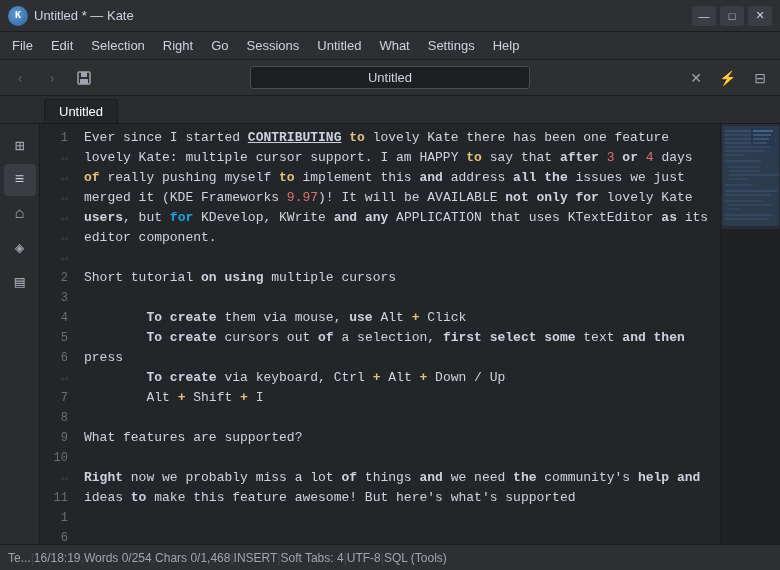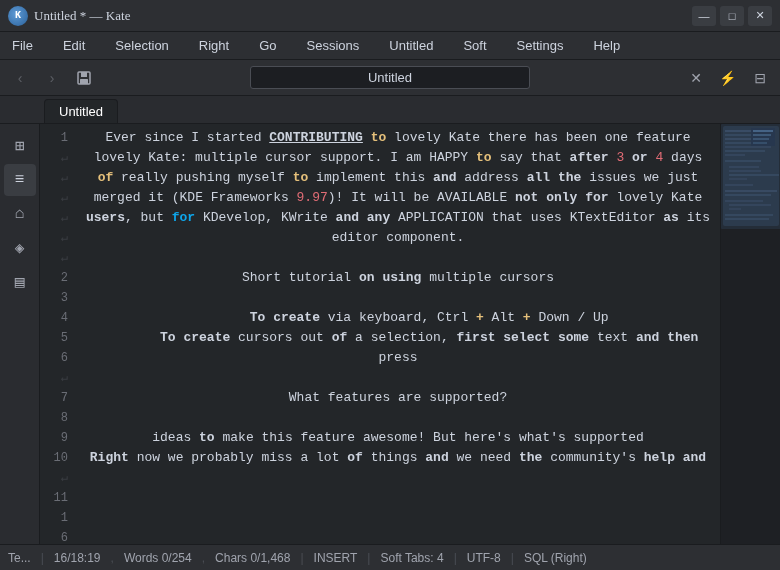--- a/index.html
+++ b/index.html
@@ -38,21 +38,21 @@
       border-radius: 50%;
       display: flex;
       align-items: center;
       justify-content: center;
       font-size: 10px;
       color: white;
       font-weight: bold;
     }
     #title-text {
       color: #cdd3de;
-      font-family: Liberation Serif, serif;
+      font-family: Liberation Sans, sans-serif;
       font-size: 13px;
     }
     #titlebar-controls {
       display: flex;
       gap: 4px;
     }
     .title-btn {
       width: 24px;
       height: 20px;
       background: #3a3d42;
@@ -66,21 +66,21 @@
       border-radius: 3px;
     }
 
     
     #menubar {
       height: 28px;
       background: #2d2f33;
       display: flex;
       align-items: center;
       padding: 0 4px;
-      gap: 14px;
+      gap: 2px;
       border-bottom: 1px solid #1a1c1f;
       flex-shrink: 0;
     }
     .menu-item {
       padding: 3px 8px;
       color: #cdd3de;
       font-family: sans-serif;
       font-size: 13px;
       cursor: pointer;
       border-radius: 3px;
@@ -224,21 +224,20 @@
     }
 
     #editor-text {
       flex: 1;
       background: #232629;
       padding: 4px 8px;
       overflow: hidden;
       line-height: 20px;
       font-size: 13px;
       color: #cdd3de;
-      text-align: center;
     }
 
     
     #minimap {
       width: 60px;
       background: #1e2024;
       flex-shrink: 0;
       border-left: 1px solid #1a1c1f;
       overflow: hidden;
       position: relative;
@@ -249,21 +248,20 @@
       opacity: 0.7;
     }
 
     
     #statusbar {
       height: 26px;
       background: #2d2f33;
       display: flex;
       align-items: center;
       padding: 0 8px;
-      gap: 10px;
       border-top: 1px solid #1a1c1f;
       flex-shrink: 0;
       font-family: sans-serif;
       font-size: 12px;
       color: #a0a4ae;
     }
     .status-item {
       white-space: nowrap;
     }
     .status-sep {
@@ -300,21 +298,21 @@
 </div>
 
 <div id="menubar">
   <span class="menu-item">File</span>
   <span class="menu-item">Edit</span>
   <span class="menu-item">Selection</span>
   <span class="menu-item">Right</span>
   <span class="menu-item">Go</span>
   <span class="menu-item">Sessions</span>
   <span class="menu-item">Untitled</span>
-  <span class="menu-item">Soft</span>
+  <span class="menu-item">What</span>
   <span class="menu-item">Settings</span>
   <span class="menu-item">Help</span>
 </div>
 
 <div id="toolbar">
   <button class="toolbar-btn disabled" title="Back">‹</button>
   <button class="toolbar-btn disabled" title="Forward">›</button>
   <button class="toolbar-btn" title="Save">
     <svg width="16" height="16" viewBox="0 0 16 16" fill="none" stroke="#a0a4ae" stroke-width="1.5">
       <rect x="2" y="2" width="12" height="12" rx="1"></rect>
@@ -373,27 +371,29 @@
     <div id="editor-text">
       <div class="line-content">Ever since I started <span class="bold" style="text-decoration:underline">CONTRIBUTING</span> <span class="kw2">to</span> lovely Kate there has been one feature</div>
       <div class="line-content">lovely Kate: multiple cursor support. I am HAPPY <span class="kw2">to</span> say that <span class="bold">after</span> <span class="num">3</span> <span class="bold">or</span> <span class="num">4</span> days</div>
       <div class="line-content"><span class="kw2">of</span> really pushing myself <span class="kw2">to</span> implement this <span class="bold">and</span> address <span class="bold">all the</span> issues we just</div>
       <div class="line-content">merged it (KDE Frameworks <span class="num">9.97</span>)! It will be AVAILABLE <span class="bold">not only for</span> lovely Kate</div>
       <div class="line-content"><span class="bold">users</span>, but <span class="kw" style="color:#0ea5e9">for</span> KDevelop, KWrite <span class="bold">and any</span> APPLICATION that uses KTextEditor <span class="bold">as</span> its</div>
       <div class="line-content">editor component.</div>
       <div class="line-content">&nbsp;</div>
       <div class="line-content">Short tutorial <span class="bold">on using</span> multiple cursors</div>
       <div class="line-content">&nbsp;</div>
+      <div class="line-content">        <span class="bold">To create</span> them via mouse, <span class="bold">use</span> Alt <span class="plus">+</span> Click</div>
+      <div class="line-content">        <span class="bold">To create</span> cursors out <span class="bold">of</span> a selection, <span class="bold">first select some</span> text <span class="bold">and then</span> press</div>
       <div class="line-content">        <span class="bold">To create</span> via keyboard, Ctrl <span class="plus">+</span> Alt <span class="plus">+</span> Down / Up</div>
-      <div class="line-content">        <span class="bold">To create</span> cursors out <span class="bold">of</span> a selection, <span class="bold">first select some</span> text <span class="bold">and then</span> press</div>
+      <div class="line-content">        Alt <span class="plus">+</span> Shift <span class="plus">+</span> I</div>
       <div class="line-content">&nbsp;</div>
       <div class="line-content">What features are supported?</div>
       <div class="line-content">&nbsp;</div>
+      <div class="line-content"><span class="bold">Right</span> now we probably miss a lot <span class="bold">of</span> things <span class="bold">and</span> we need <span class="bold">the</span> community's <span class="bold">help and</span></div>
       <div class="line-content">ideas <span class="bold">to</span> make this feature awesome! But here's what's supported</div>
-      <div class="line-content"><span class="bold">Right</span> now we probably miss a lot <span class="bold">of</span> things <span class="bold">and</span> we need <span class="bold">the</span> community's <span class="bold">help and</span></div>
       <div class="line-content">&nbsp;</div>
 
     </div>
 
     <div id="minimap">
       <svg id="minimap-content" width="60" height="100%">
 
         <rect x="2" y="2" width="56" height="100" fill="#2d3a4a" rx="2"></rect>
 
         <rect x="4" y="6" width="48" height="2" fill="#4a6080" opacity="0.8"></rect>
@@ -437,14 +437,14 @@
   <span class="status-item">Words 0/254</span>
   <span class="status-sep">,</span>
   <span class="status-item">Chars 0/1,468</span>
   <span class="status-sep">|</span>
   <span class="status-item">INSERT</span>
   <span class="status-sep">|</span>
   <span class="status-item">Soft Tabs: 4</span>
   <span class="status-sep">|</span>
   <span class="status-item">UTF-8</span>
   <span class="status-sep">|</span>
-  <span class="status-item">SQL (Right)</span>
+  <span class="status-item">SQL (Tools)</span>
 </div>
 
 </body></html>

